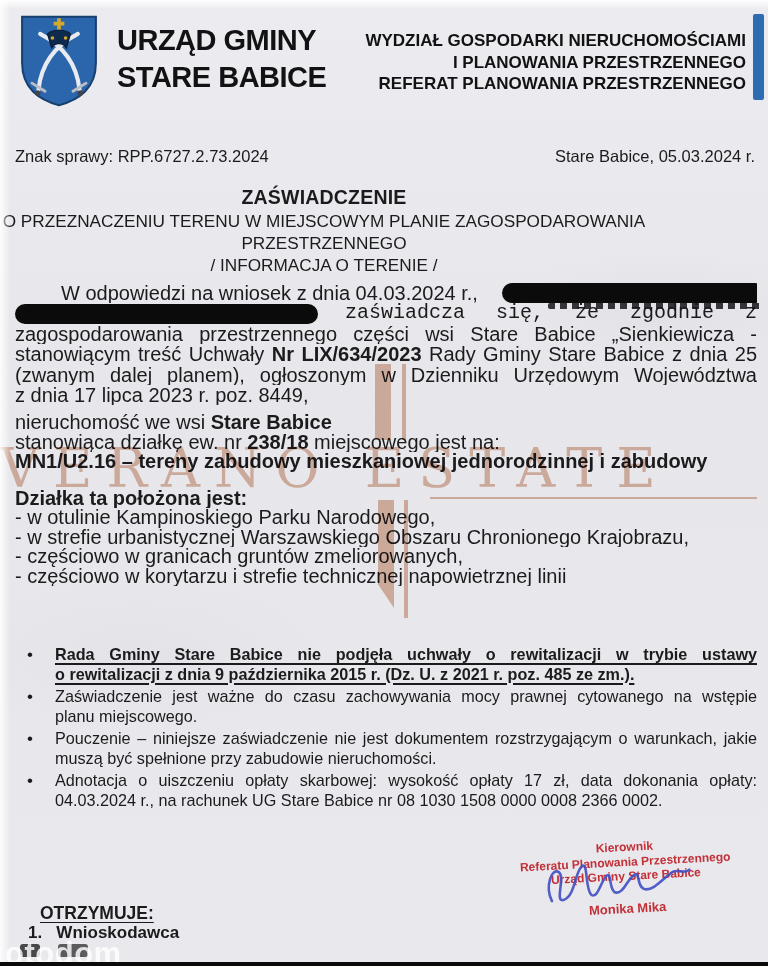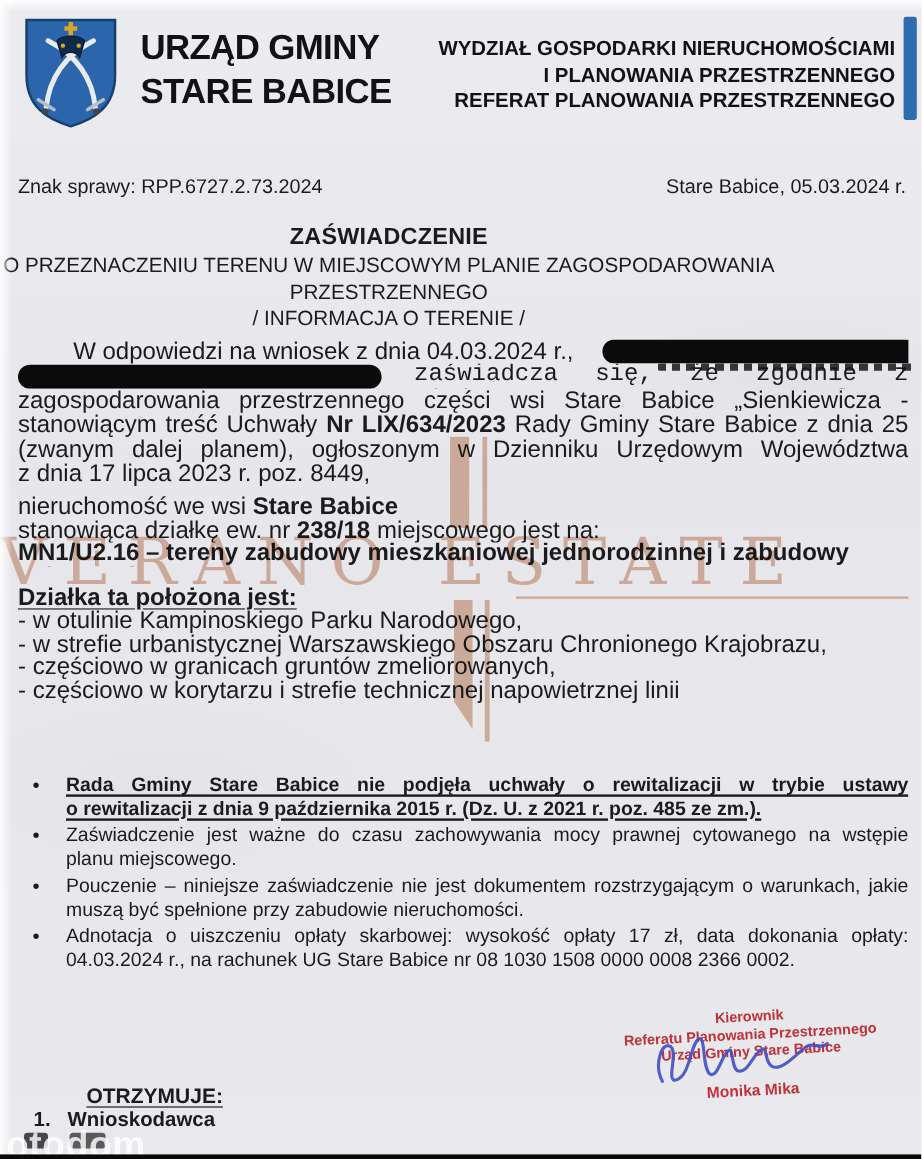--- a/index.html
+++ b/index.html
@@ -52,21 +52,21 @@
   .bullets li::before{content:"•";position:absolute;left:12px;top:0;font-size:17px;line-height:19.8px;}
   .bullets .bl{height:19.8px;line-height:19.8px;font-size:16.2px;overflow:hidden;}
 
   
   .stamp{position:absolute;left:486px;top:840px;width:280px;text-align:center;color:#c23038;transform:rotate(-3deg);}
   .stamp .sl{font-size:12px;line-height:14.5px;font-weight:700;}
   .stamp .sname{margin-top:17px;font-size:13px;font-weight:700;}
   .sig{position:absolute;left:540px;top:850px;transform:rotate(-6deg);opacity:.9;}
 
   
-  .f-head{position:absolute;left:40px;top:903px;font-size:17.5px;font-weight:700;text-decoration:underline;text-underline-offset:3px;margin-left:32px;}
+  .f-head{position:absolute;left:40px;top:903px;font-size:17.5px;font-weight:700;text-decoration:underline;text-underline-offset:3px;}
   .f-item{position:absolute;left:28px;top:923px;font-size:17px;font-weight:700;white-space:pre;text-align:center;}
   .f-smudge1{position:absolute;left:20px;top:944px;width:20px;height:13px;background:#1d1d22;border-radius:3px;opacity:.8;}
   .f-smudge2{position:absolute;left:58px;top:944px;width:30px;height:13px;background:#1d1d22;border-radius:3px;opacity:.7;}
 
   
   .wm{position:absolute;inset:0;mix-blend-mode:multiply;opacity:.58;pointer-events:none;z-index:5;}
   .wm .bar{position:absolute;background:#c98a67;}
   .wm .p-top-w{left:375px;top:364px;width:16px;height:76px;}
   .wm .p-top-t{left:402px;top:364px;width:4px;height:76px;}
   .wm .p-bot-w{left:378px;top:500px;width:16px;height:108px;clip-path:polygon(0 0,100% 0,100% 100%,0 78%);}

